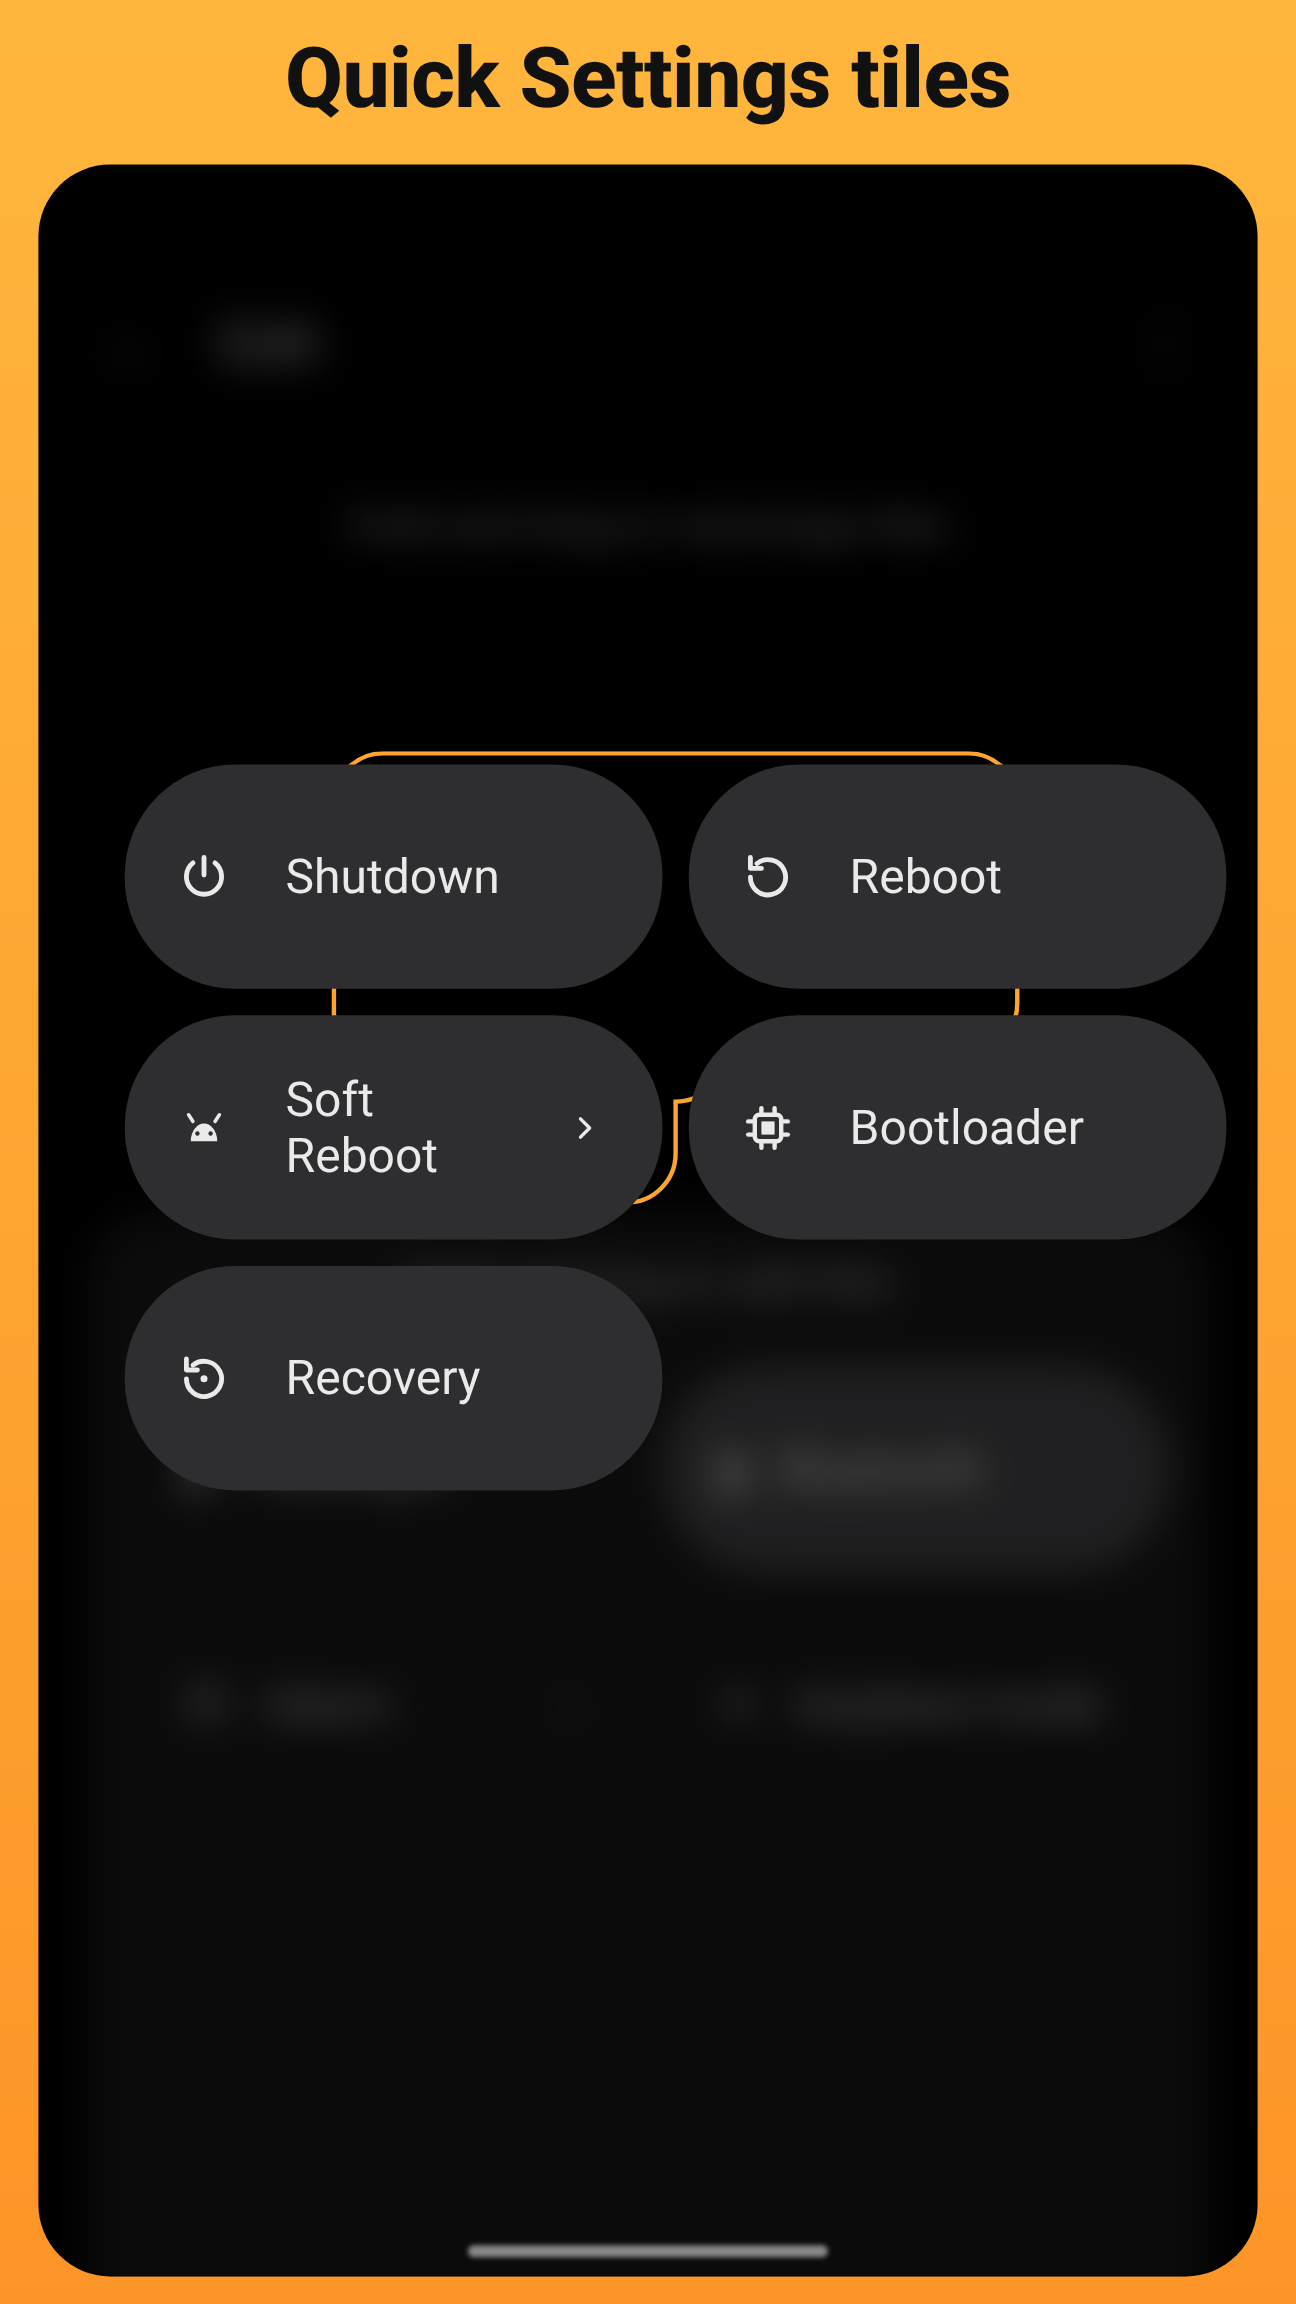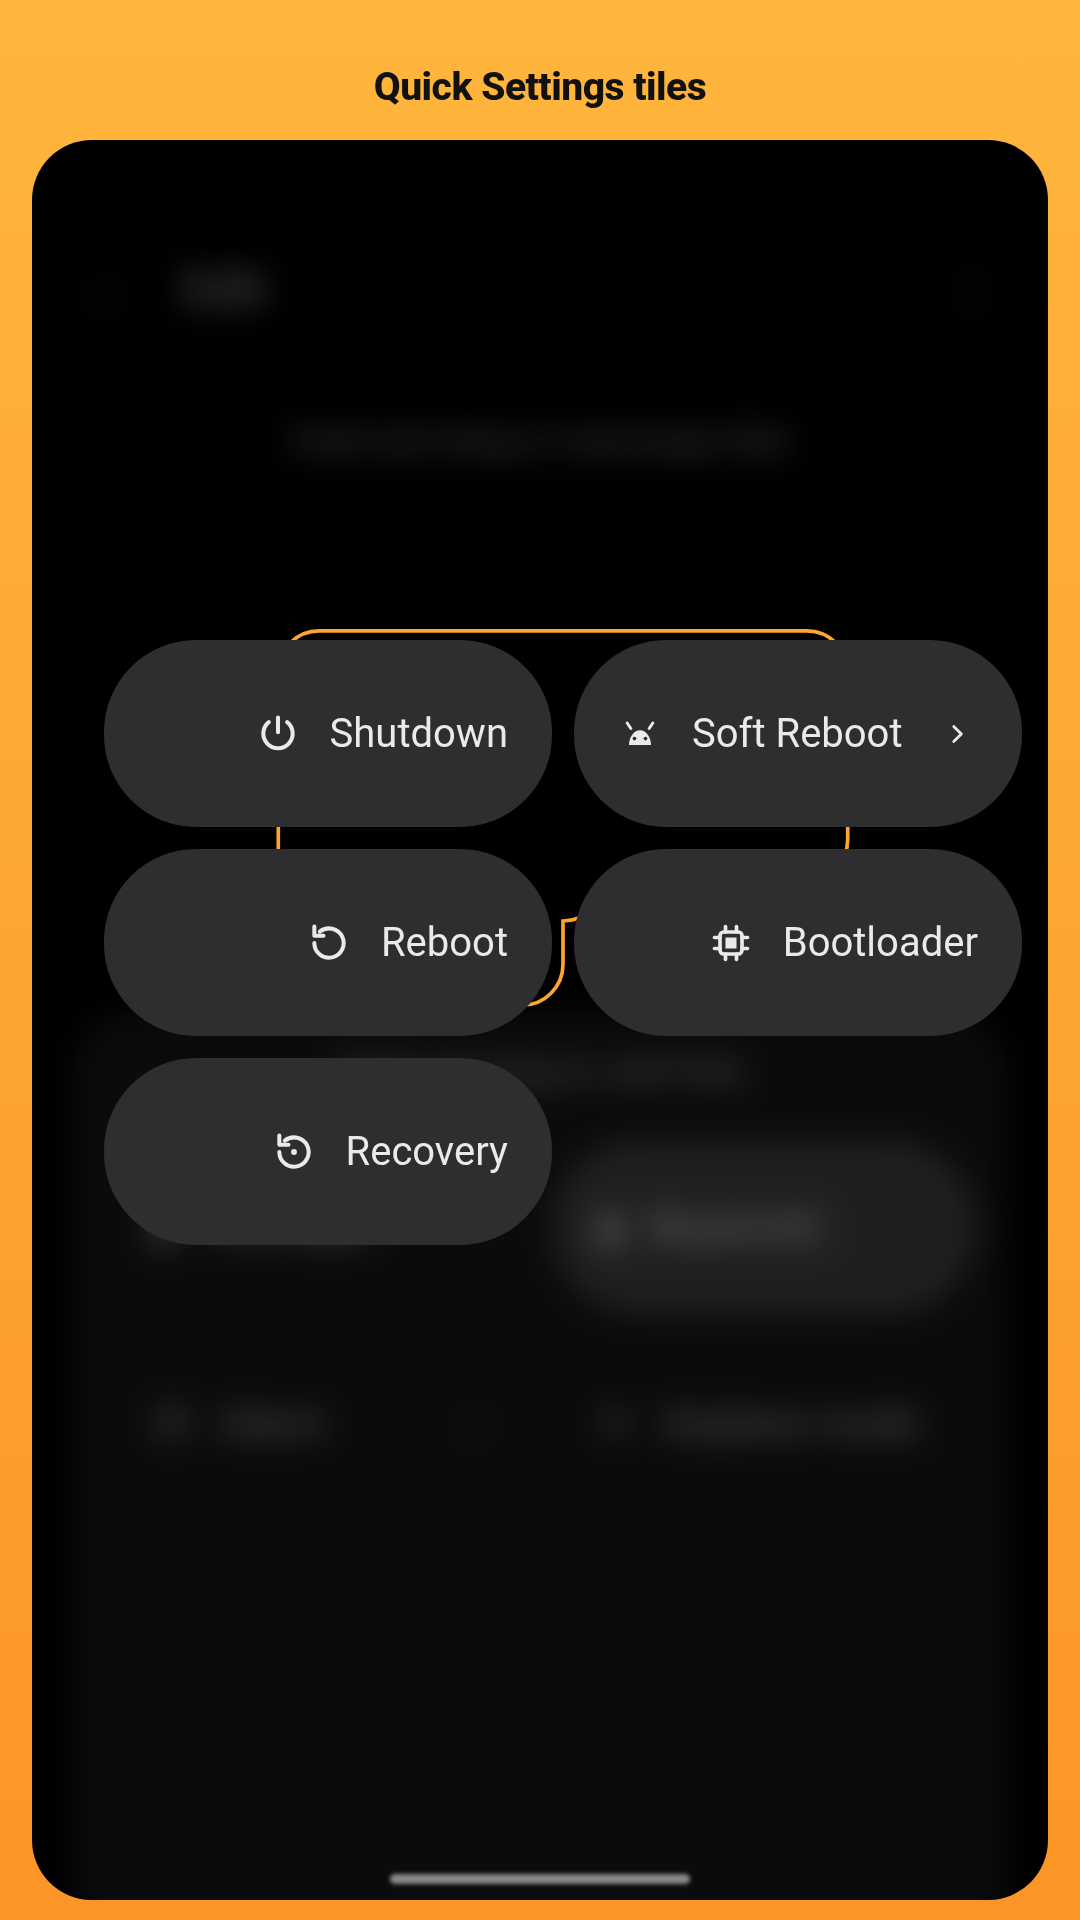--- a/index.html
+++ b/index.html
@@ -4,24 +4,24 @@
 <style>
   * { box-sizing: border-box; margin: 0; padding: 0; }
   html, body { width: 1080px; height: 1920px; overflow: hidden; }
   body {
     background: linear-gradient(180deg, #ffb63d 0%, #fc9527 100%);
     font-family: -apple-system, "Segoe UI", Roboto, "Helvetica Neue", Arial, sans-serif;
   }
 
   .promo-title {
     text-align: center;
-    font-size: 39px;
+    font-size: 70px;
     font-weight: 800;
     color: #111;
-    padding-top: 64px;
+    padding-top: 25px;
     letter-spacing: -0.5px;
   }
 
   .device-frame {
     position: relative;
     margin: 30px auto 0 auto;
     width: 1016px;
     height: 1760px;
     background: #000;
     border-radius: 60px;
@@ -122,23 +122,22 @@
   .tile {
     background: #2e2e31;
     height: 187px;
     border-radius: 92px;
     display: flex;
     align-items: center;
     padding: 0 44px;
     color: #eaeaea;
     font-size: 40px;
     font-weight: 400;
-    gap: 30px;
+    gap: 46px;
     cursor: pointer;
-    justify-content: flex-end;
   }
   .tile .chev {
     margin-left: auto;
     margin-right: 8px;
   }
 
   .icon {
     width: 44px;
     height: 44px;
     flex-shrink: 0;
@@ -209,44 +208,44 @@
         <svg viewBox="0 0 24 24" fill="none" stroke="#eaeaea" stroke-width="2.2" stroke-linecap="round">
           <path d="M12 3 V 11"></path>
           <path d="M7 5.5 A 8 8 0 1 0 17 5.5"></path>
         </svg>
       </span>
       <span>Shutdown</span>
     </div>
 
     <div class="tile">
       <span class="icon">
+        <svg viewBox="0 0 24 24" fill="none" stroke="#eaeaea" stroke-width="2.2" stroke-linecap="round" stroke-linejoin="round">
+          <path d="M4 12 a8 8 0 1 0 3 -6.2"></path>
+          <polyline points="4 3 4 8 9 8" fill="none"></polyline>
+        </svg>
+      </span>
+      <span>Reboot</span>
+    </div>
+
+    <div class="tile">
+      <span class="icon">
         <svg viewBox="0 0 24 24" fill="#eaeaea">
           <path d="M6 18 a6 8 0 0 1 12 0 Z"></path>
           <circle cx="9" cy="14.5" r="1" fill="#2e2e31"></circle>
           <circle cx="15" cy="14.5" r="1" fill="#2e2e31"></circle>
           <line x1="7" y1="9" x2="5" y2="6" stroke="#eaeaea" stroke-width="1.6" stroke-linecap="round"></line>
           <line x1="17" y1="9" x2="19" y2="6" stroke="#eaeaea" stroke-width="1.6" stroke-linecap="round"></line>
         </svg>
       </span>
       <span>Soft Reboot</span>
       <span class="chev">
         <svg width="26" height="26" viewBox="0 0 24 24" fill="none" stroke="#eaeaea" stroke-width="2.6" stroke-linecap="round" stroke-linejoin="round">
           <polyline points="9 5 16 12 9 19"></polyline>
         </svg>
       </span>
-    </div>
-
-    <div class="tile">
-      <span class="icon">
-        <svg viewBox="0 0 24 24" fill="none" stroke="#eaeaea" stroke-width="2.2" stroke-linecap="round" stroke-linejoin="round">
-          <path d="M4 12 a8 8 0 1 0 3 -6.2"></path>
-          <polyline points="4 3 4 8 9 8" fill="none"></polyline>
-        </svg>
-      </span>
-      <span>Reboot</span>
     </div>
 
     <div class="tile">
       <span class="icon">
         <svg viewBox="0 0 24 24" fill="none" stroke="#eaeaea" stroke-width="2" stroke-linecap="round">
           <rect x="6" y="6" width="12" height="12" rx="2"></rect>
           <rect x="10" y="10" width="4" height="4" fill="#eaeaea"></rect>
           <line x1="9" y1="3" x2="9" y2="6"></line>
             <line x1="15" y1="3" x2="15" y2="6"></line>
           <line x1="9" y1="18" x2="9" y2="21"></line>

